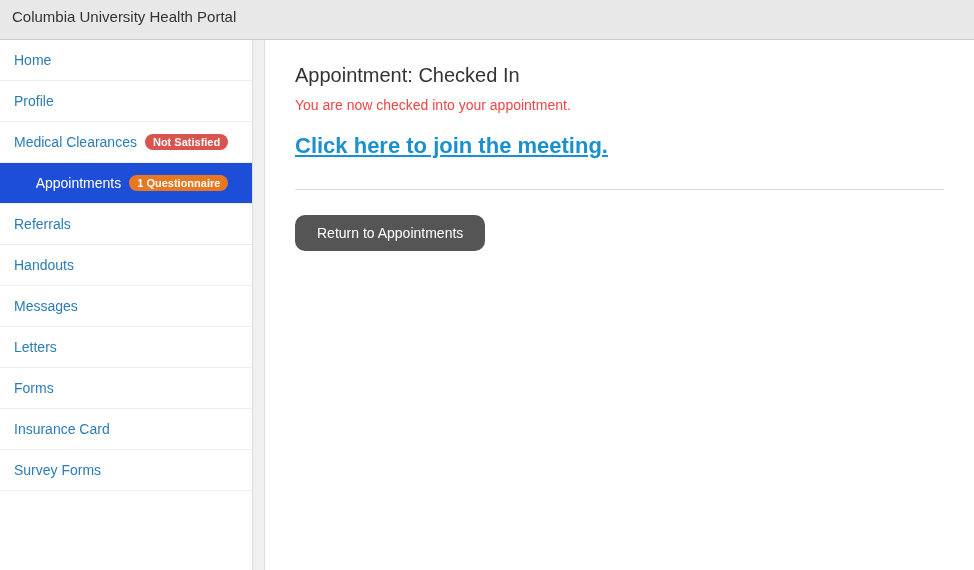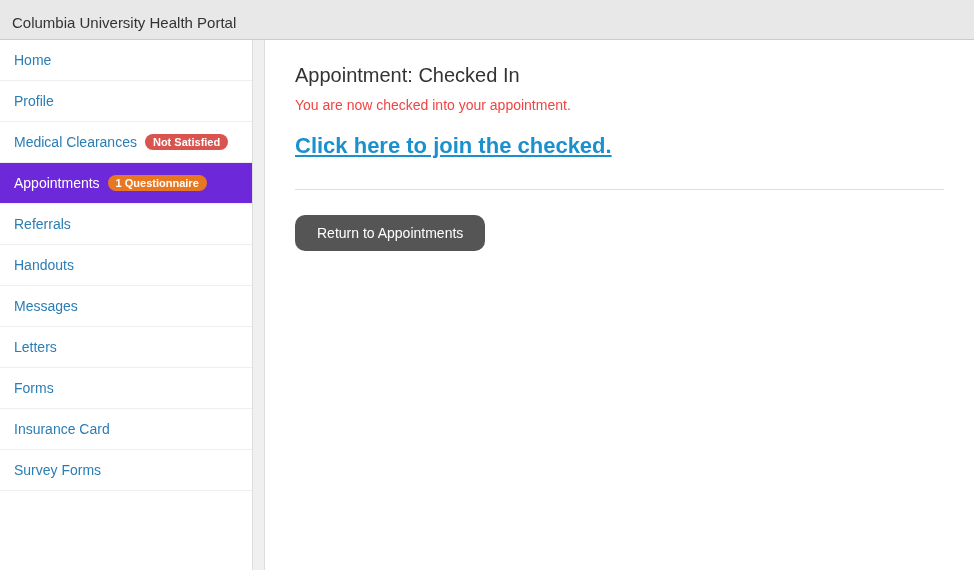--- a/index.html
+++ b/index.html
@@ -5,21 +5,21 @@
     * { margin: 0; padding: 0; box-sizing: border-box; }
     body { font-family: Arial, sans-serif; font-size: 14px; background: #fff; width: 974px; height: 570px; overflow: hidden; }
 
     
     #header {
       background: #e8e8e8;
       padding: 8px 12px;
       border-bottom: 1px solid #ccc;
       height: 40px;
       display: flex;
-      align-items: flex-end;
+      align-items: flex-start;
     }
     #header span {
       font-size: 15px;
       color: #333;
     }
 
     
     #layout {
       display: flex;
       height: calc(570px - 40px);
@@ -50,22 +50,23 @@
       padding: 12px 14px;
       border-bottom: 1px solid #eee;
       cursor: pointer;
       color: #2a7db5;
       font-size: 14px;
       display: flex;
       align-items: center;
       gap: 8px;
     }
     .sidebar-item.active {
-      background: #6d28d9;
+      background: #1d4ed8;
       color: #fff;
+      justify-content: center;
     }
 
     .badge {
       display: inline-block;
       padding: 2px 8px;
       border-radius: 10px;
       font-size: 11px;
       font-weight: bold;
       color: #fff;
     }
@@ -163,18 +164,18 @@
         <div class="sidebar-item">
           <span>Survey Forms</span>
         </div>
       </div>
     <div id="scrollbar"></div>
   </div>
 
   <div id="main">
     <h1 id="appointment-title">Appointment: Checked In</h1>
     <p id="checked-in-text">You are now checked into your appointment.</p>
-    <a id="join-link" href="#">Click here to join the checked.</a>
+    <a id="join-link" href="#">Click here to join the meeting.</a>
     <hr id="divider">
     <button id="return-btn">Return to Appointments</button>
   </div>
 
 </div>
 
 </body></html>

